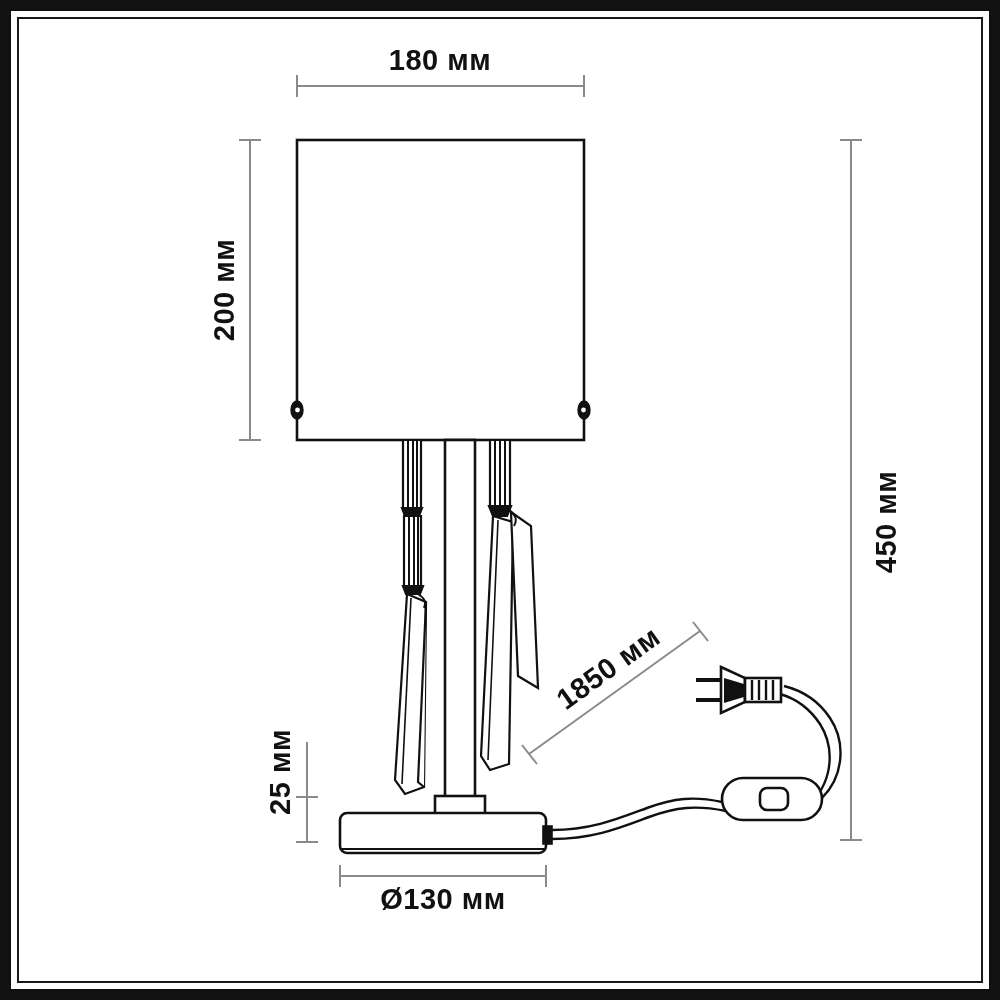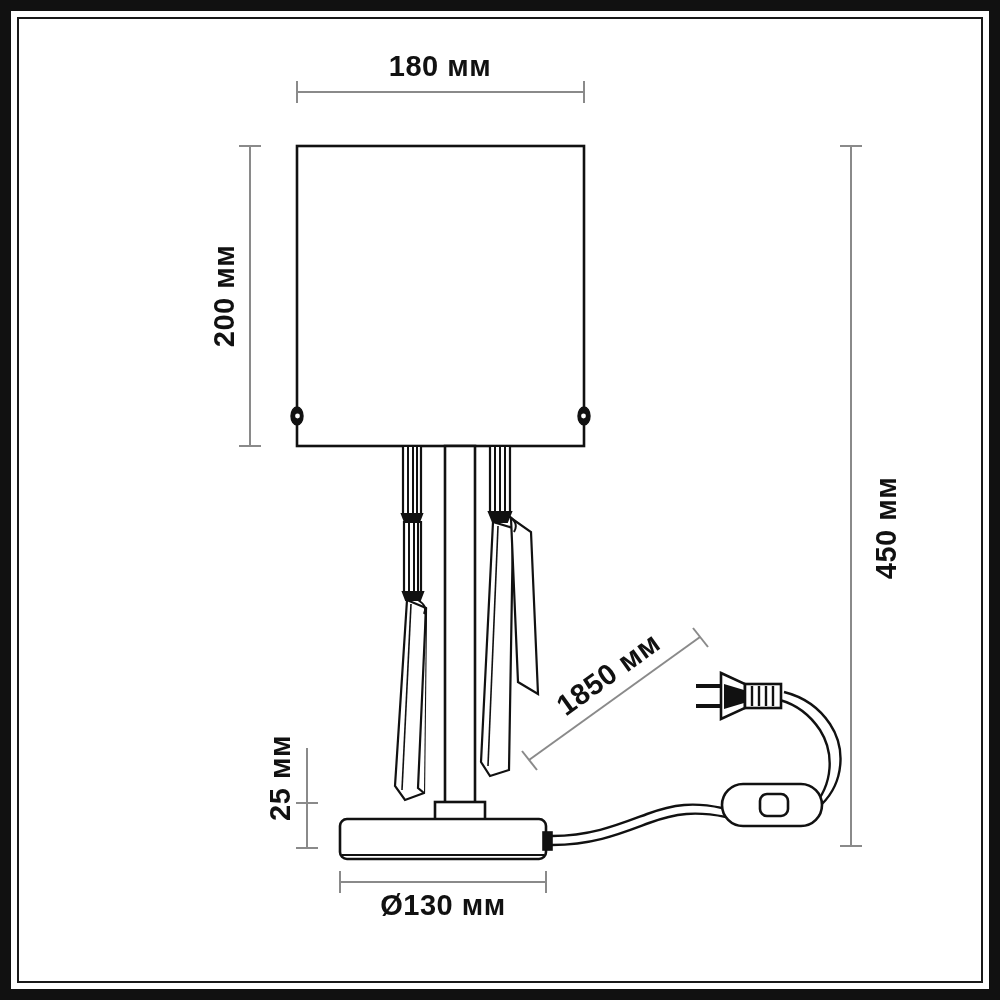--- a/index.html
+++ b/index.html
@@ -4,21 +4,21 @@
 <style>
   html,body{margin:0;padding:0;background:#ffffff;}
   body{width:1000px;height:1000px;overflow:hidden;
        font-family:"Liberation Sans","DejaVu Sans",sans-serif;}
   #stage{position:relative;width:1000px;height:1000px;background:#fff;}
   
   .frame-outer{position:absolute;left:0;top:0;width:1000px;height:1000px;
        box-sizing:border-box;border:11px solid #111;}
   .frame-inner{position:absolute;left:17px;top:17px;width:966px;height:966px;
        box-sizing:border-box;border:2px solid #1a1a1a;}
-  .canvas{position:absolute;left:22px;top:22px;width:956px;height:956px;overflow:hidden;}
+  .canvas{position:absolute;left:22px;top:16px;width:956px;height:956px;overflow:hidden;}
   svg{display:block;}
   .dimtext{font-family:"Liberation Sans","DejaVu Sans",sans-serif;
        font-size:29px;font-weight:700;fill:#111;letter-spacing:0.5px;}
 </style>
 </head>
 <body>
 
 <div id="stage">
   <div class="frame-outer"></div>
   <div class="frame-inner"></div>

